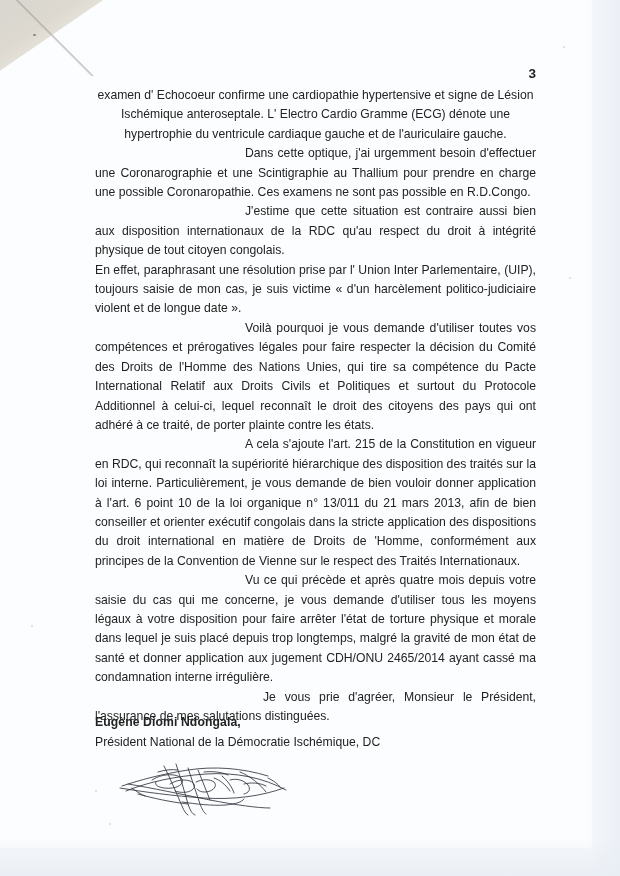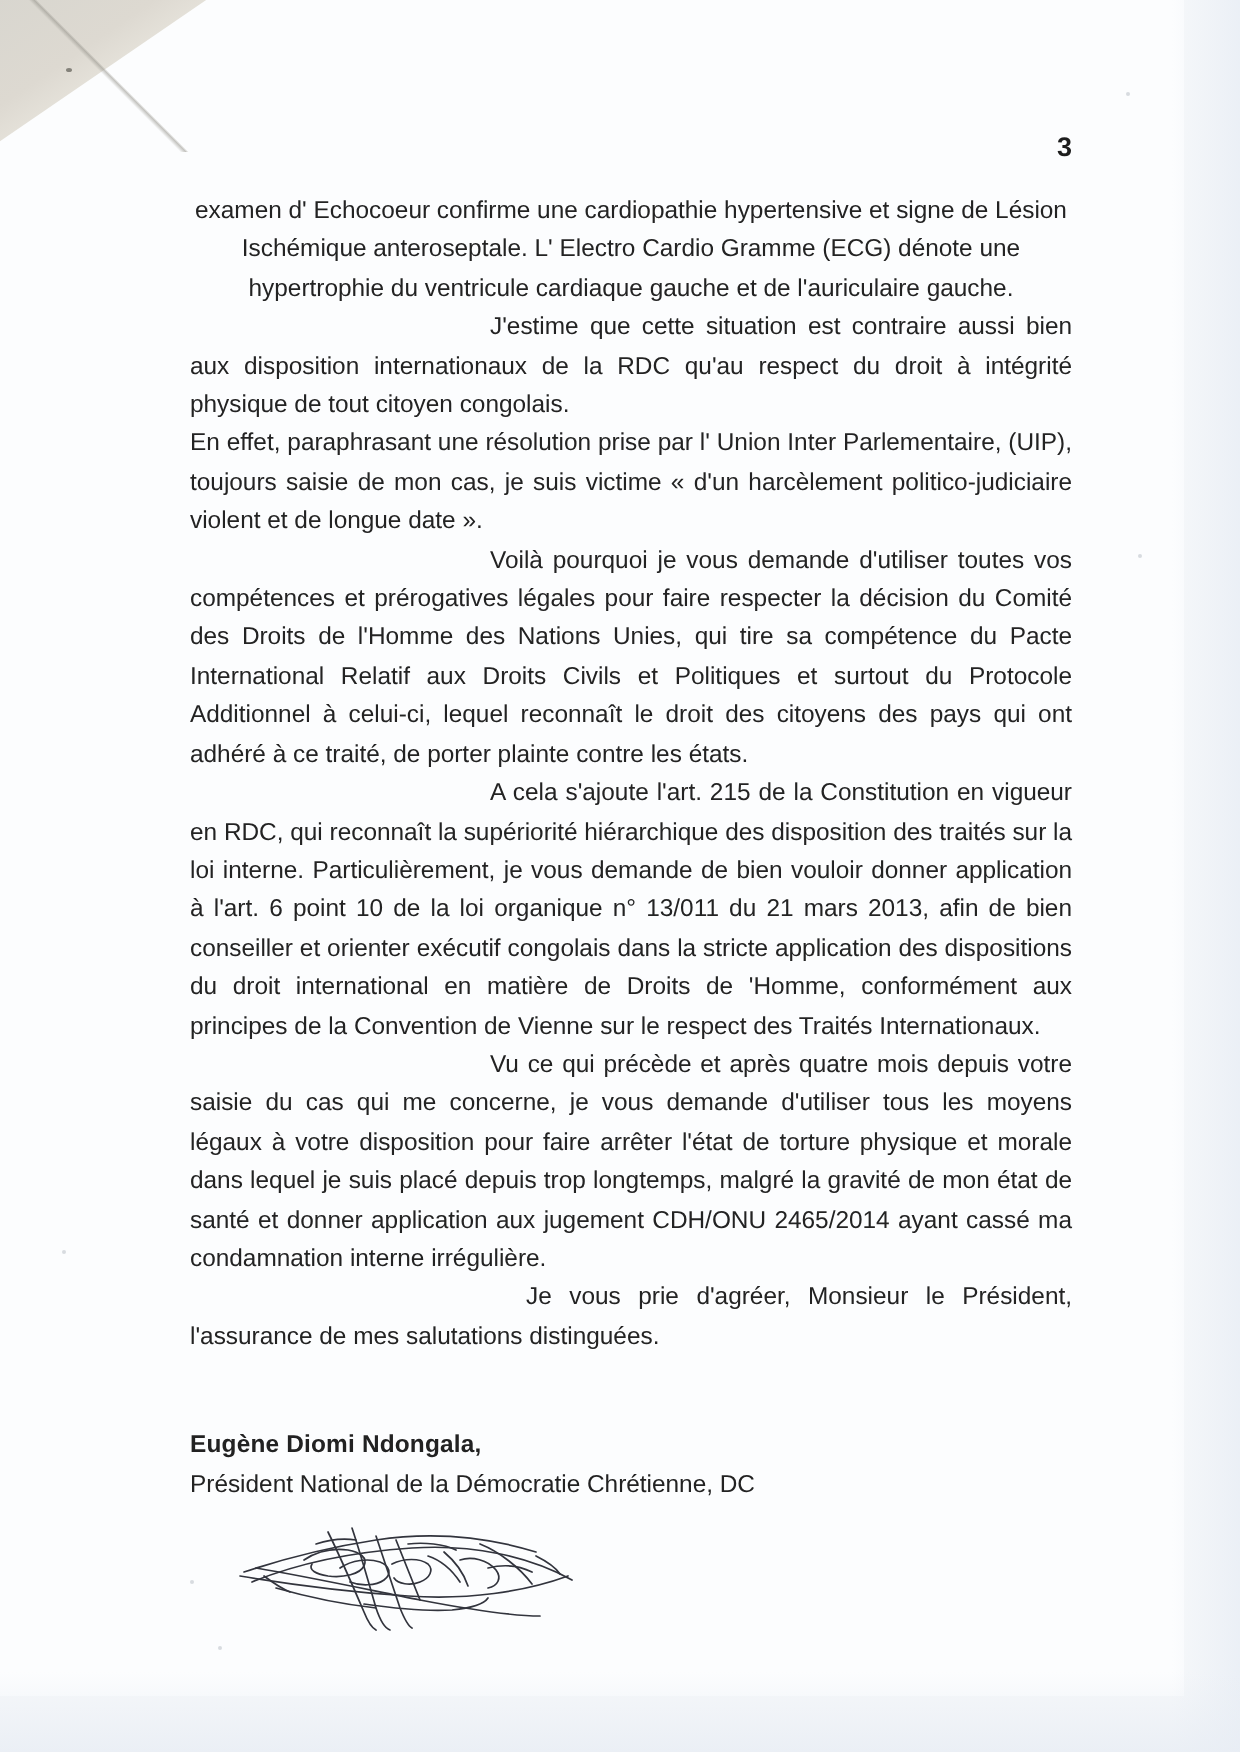--- a/index.html
+++ b/index.html
@@ -88,21 +88,21 @@
     width: 536px;
     text-align: right;
     font-size: 13.5px;
     font-weight: 700;
     color: #1d1d1d;
   }
 
   #letter-body {
     position: absolute;
     left: 95px;
-    top: 96px;
+    top: 86px;
     width: 441px;
     font-size: 12.2px;
     line-height: 19.4px;
     color: #232323;
   }
 
   .para {
     margin: 0;
     text-align: justify;
     text-justify: inter-word;
@@ -167,31 +167,32 @@
   <div id="paper-sheet"></div>
 
   <div id="corner-fold"></div>
   <div id="corner-fold-edge"></div>
   <div id="corner-speck"></div>
 
   <div id="page-number">3</div>
 
   <div id="letter-body">
     <p class="para centered">examen d' Echocoeur confirme une cardiopathie hypertensive et signe de Lésion Ischémique anteroseptale. L' Electro Cardio Gramme (ECG) dénote une hypertrophie du ventricule cardiaque gauche et de l'auriculaire gauche.</p>
+    <p class="para indent-first-lg">Dans cette optique, j'ai urgemment besoin d'effectuer une Coronarographie et une Scintigraphie au Thallium pour prendre en charge une possible Coronaropathie. Ces examens ne sont pas possible en R.D.Congo.</p>
     <p class="para indent-first-lg">J'estime que cette situation est contraire aussi bien aux disposition internationaux de la RDC qu'au respect du droit à intégrité physique de tout citoyen congolais.</p>
     <p class="para flush">En effet, paraphrasant une résolution prise par l' Union Inter Parlementaire, (UIP), toujours saisie de mon cas, je suis victime « d'un harcèlement politico-judiciaire violent et de longue date ».</p>
     <p class="para indent-first-lg">Voilà pourquoi je vous demande d'utiliser toutes vos compétences et prérogatives légales pour faire respecter la décision du Comité des Droits de l'Homme des Nations Unies, qui tire sa compétence du Pacte International Relatif aux Droits Civils et Politiques et surtout du Protocole Additionnel à celui-ci, lequel reconnaît le droit des citoyens des pays qui ont adhéré à ce traité, de porter plainte contre les états.</p>
     <p class="para indent-first-lg">A cela s'ajoute l'art. 215 de la Constitution en vigueur en RDC, qui reconnaît la supériorité hiérarchique des disposition des traités sur la loi interne. Particulièrement, je vous demande de bien vouloir donner application à l'art. 6 point 10 de la loi organique n° 13/011 du 21 mars 2013, afin de bien conseiller et orienter exécutif congolais dans la stricte application des dispositions du droit international en matière de Droits de 'Homme, conformément aux principes de la Convention de Vienne sur le respect des Traités Internationaux.</p>
     <p class="para indent-first-lg">Vu ce qui précède et après quatre mois depuis votre saisie du cas qui me concerne, je vous demande d'utiliser tous les moyens légaux à votre disposition pour faire arrêter l'état de torture physique et morale dans lequel je suis placé depuis trop longtemps, malgré la gravité de mon état de santé et donner application aux jugement CDH/ONU 2465/2014 ayant cassé ma condamnation interne irrégulière.</p>
     <p class="para indent-first-xl">Je vous prie d'agréer, Monsieur le Président, l'assurance de mes salutations distinguées.</p>
   </div>
 
   <div id="signature-block">
     <div id="signer-name">Eugène Diomi Ndongala,</div>
-    <div id="signer-title">Président National de la Démocratie Chrétienne, DC</div>
+    <div id="signer-title">Président National de la Démocratie Ischémique, DC</div>
   </div>
 
   <div id="signature-mark">
     <svg viewBox="0 0 190 62" xmlns="http://www.w3.org/2000/svg" fill="none" stroke="#32343d" stroke-width="0.85" stroke-linecap="round" stroke-linejoin="round">
       <path d="M4 28 C22 22, 44 16, 70 12 C96 8, 124 10, 150 18"></path>
       <path d="M8 33 C30 24, 58 18, 88 16 C118 14, 146 20, 168 32"></path>
       <path d="M2 30 C26 34, 56 38, 86 40 C116 42, 144 38, 166 30"></path>
       <path d="M10 26 C34 30, 62 36, 92 42 C118 47, 140 50, 152 50"></path>
       <path d="M46 8 C52 20, 58 34, 64 48 C66 53, 68 56, 70 57"></path>
       <path d="M58 6 C62 18, 66 32, 70 46 C72 52, 74 56, 77 57"></path>

